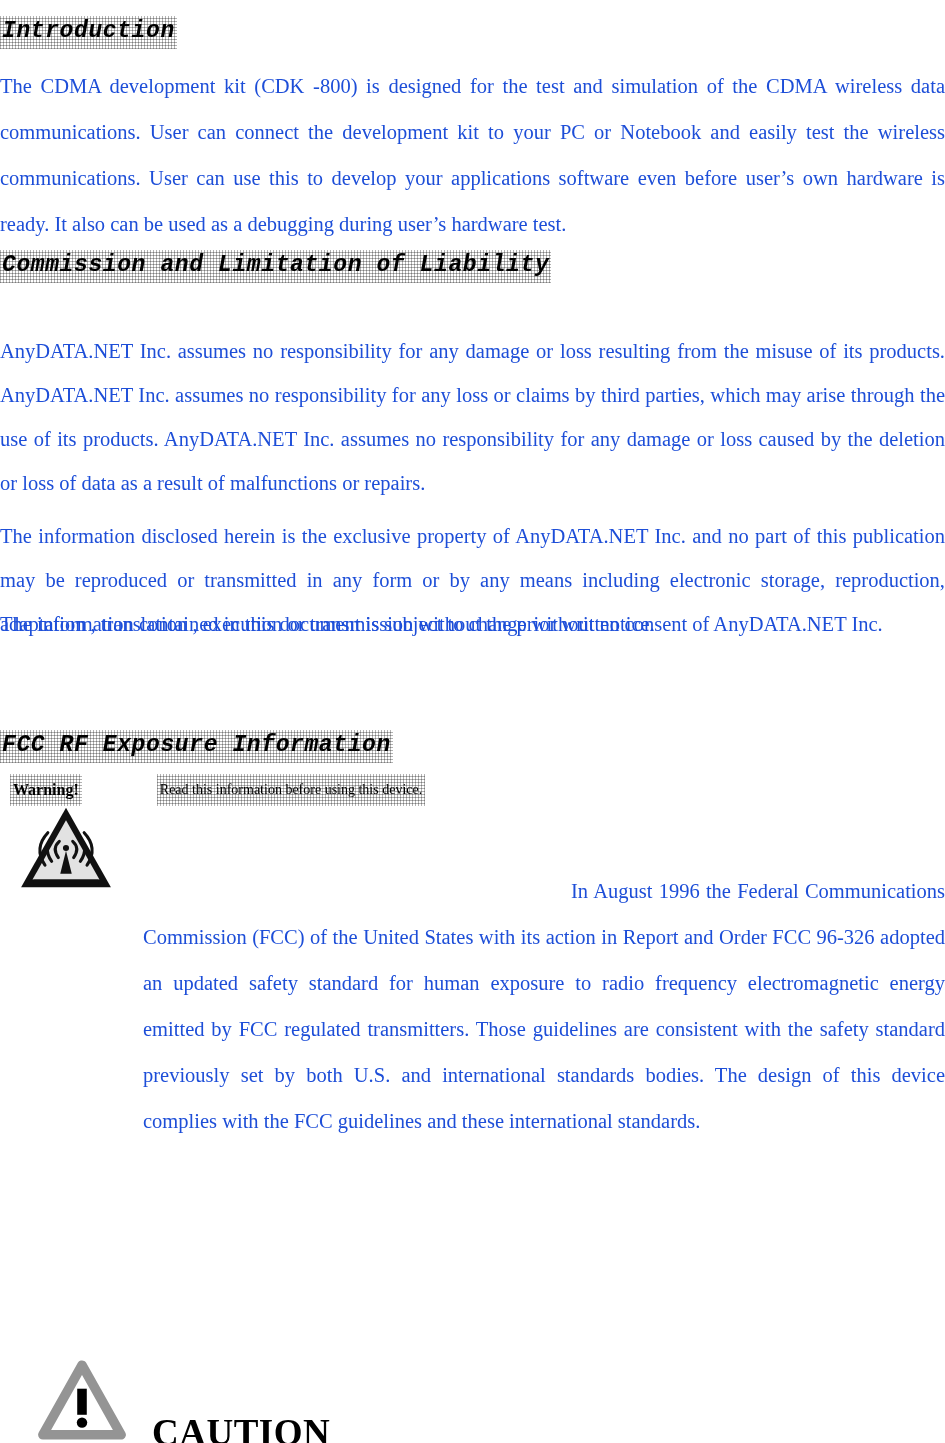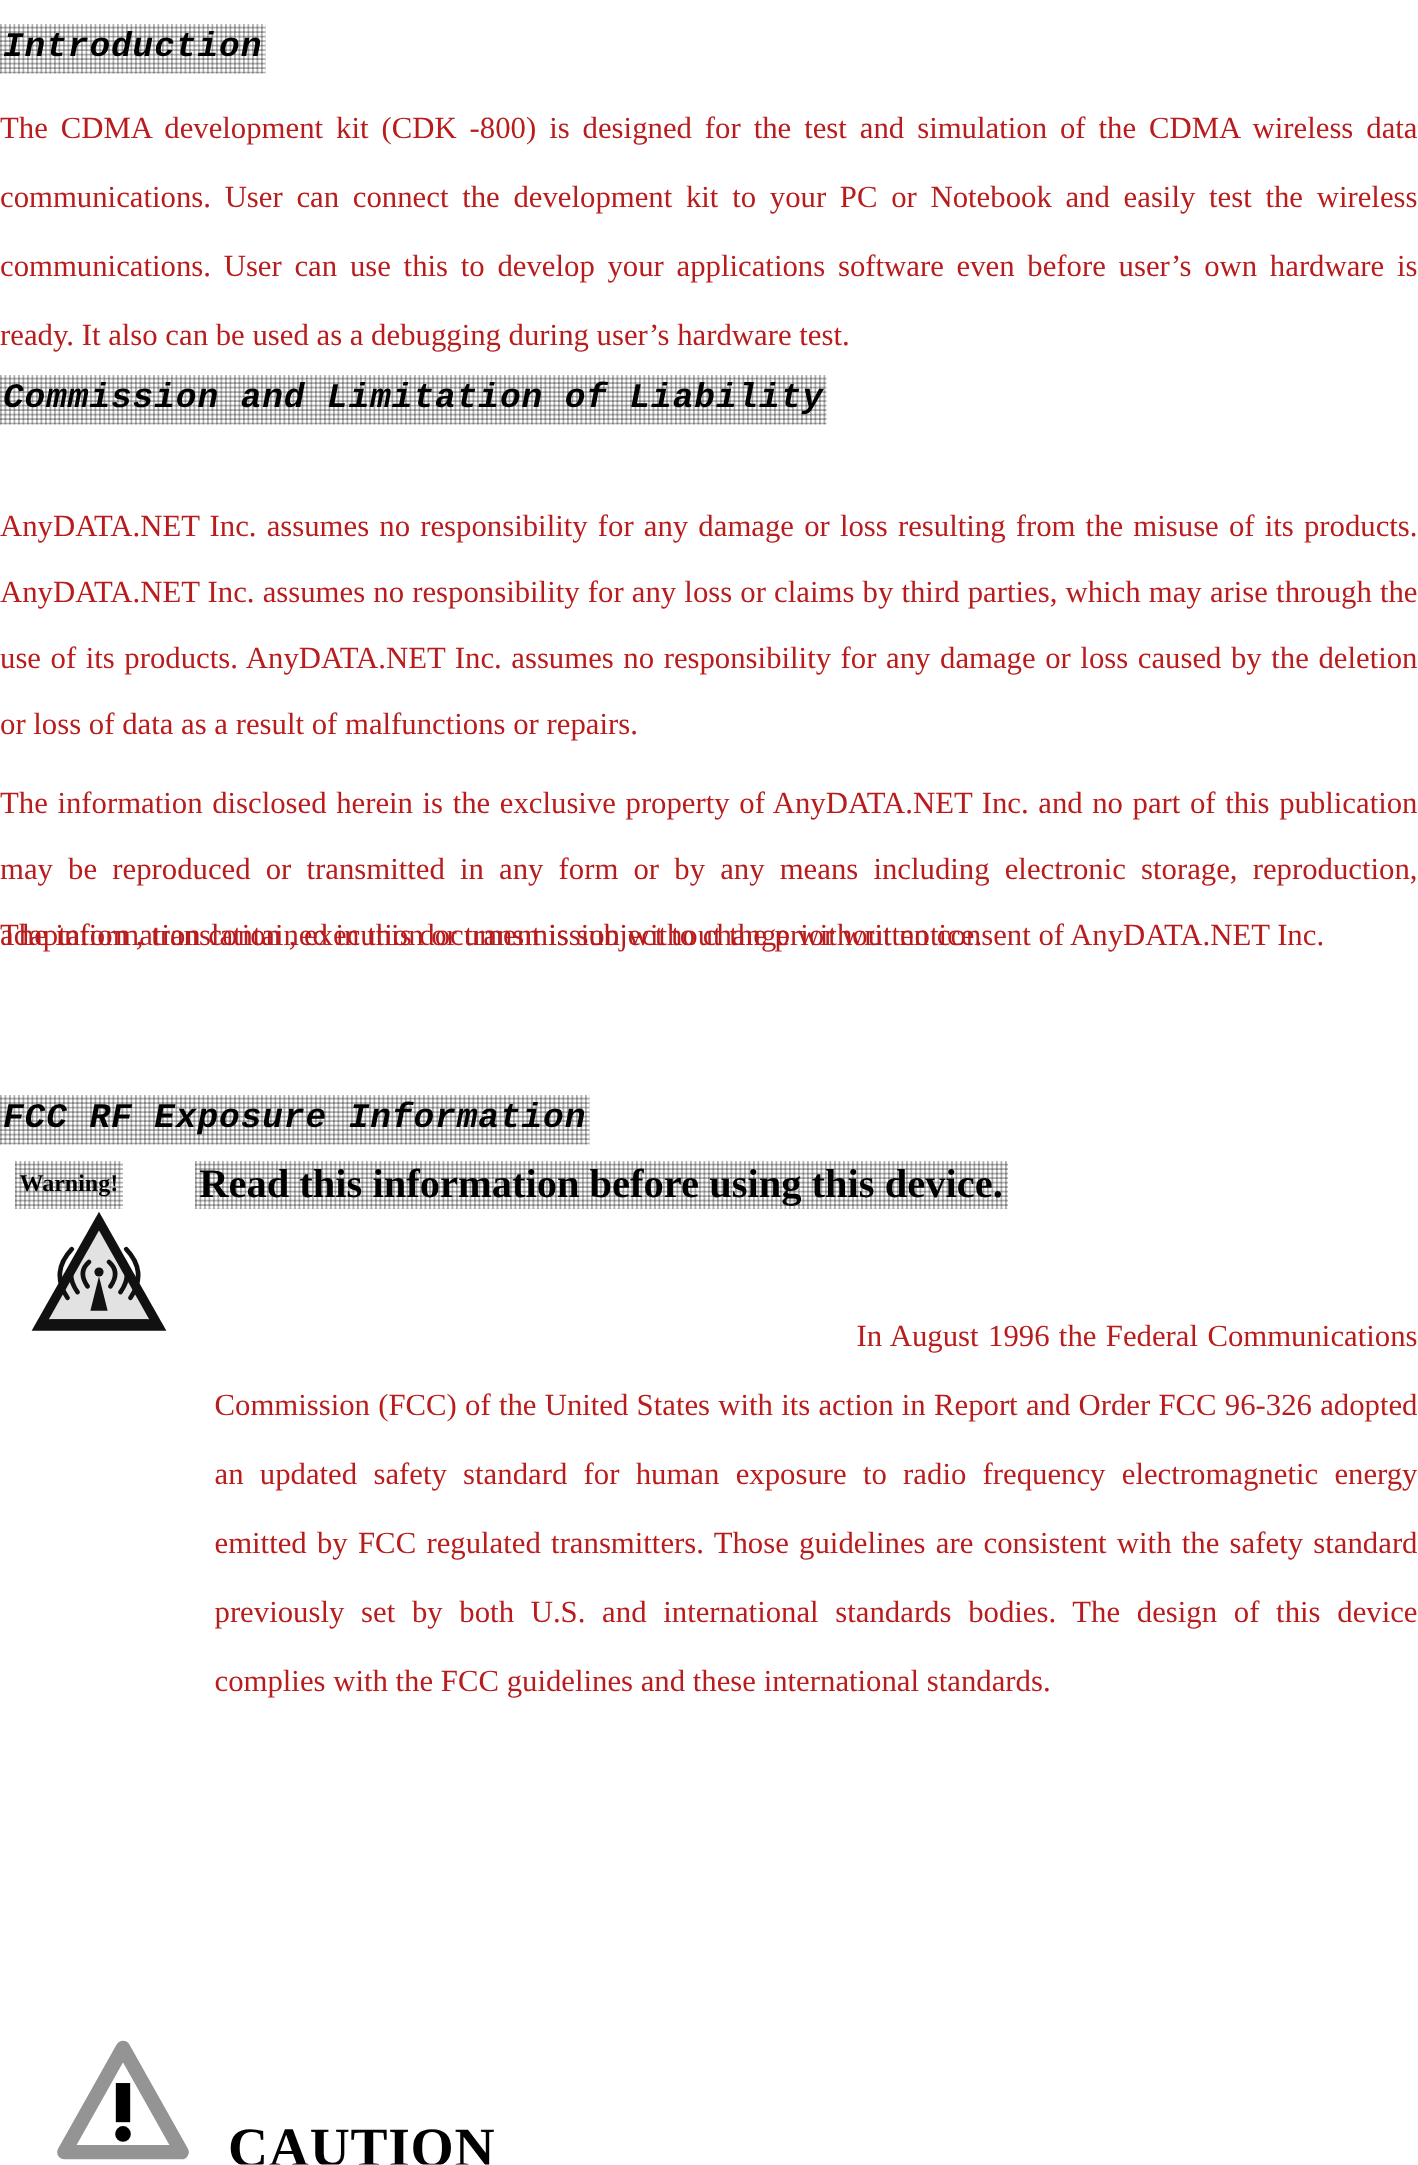--- a/index.html
+++ b/index.html
@@ -39,21 +39,21 @@
     white-space: nowrap;
     padding: 1px 2px 4px 2px;
     color: #000;
   }
 
   
   .para {
     position: absolute;
     text-align: justify;
     font-size: 20.5px;
-    color: #b91c1c;
+    color: #1d4ed8;
   }
   .para.loose { line-height: 46px; }
   .para.tight { line-height: 44px; }
 
   
   #warning-row {
     position: absolute;
     left: 10px;
     top: 774px;
     height: 31px;
@@ -63,26 +63,25 @@
   #warning-label {
     display: inline-block;
     font-weight: bold;
     font-size: 16px;
     line-height: 29px;
     padding: 1px 3px 2px 3px;
     white-space: nowrap;
   }
   #warning-text {
     display: inline-block;
-    font-size: 27px;
+    font-size: 14px;
     line-height: 29px;
     padding: 1px 3px 2px 3px;
-    margin-left: 48px;
+    margin-left: 75px;
     white-space: nowrap;
-    font-weight: bold;
   }
 
   
   #rf-icon {
     position: absolute;
     left: 18px;
     top: 805px;
     width: 96px;
     height: 86px;
   }

